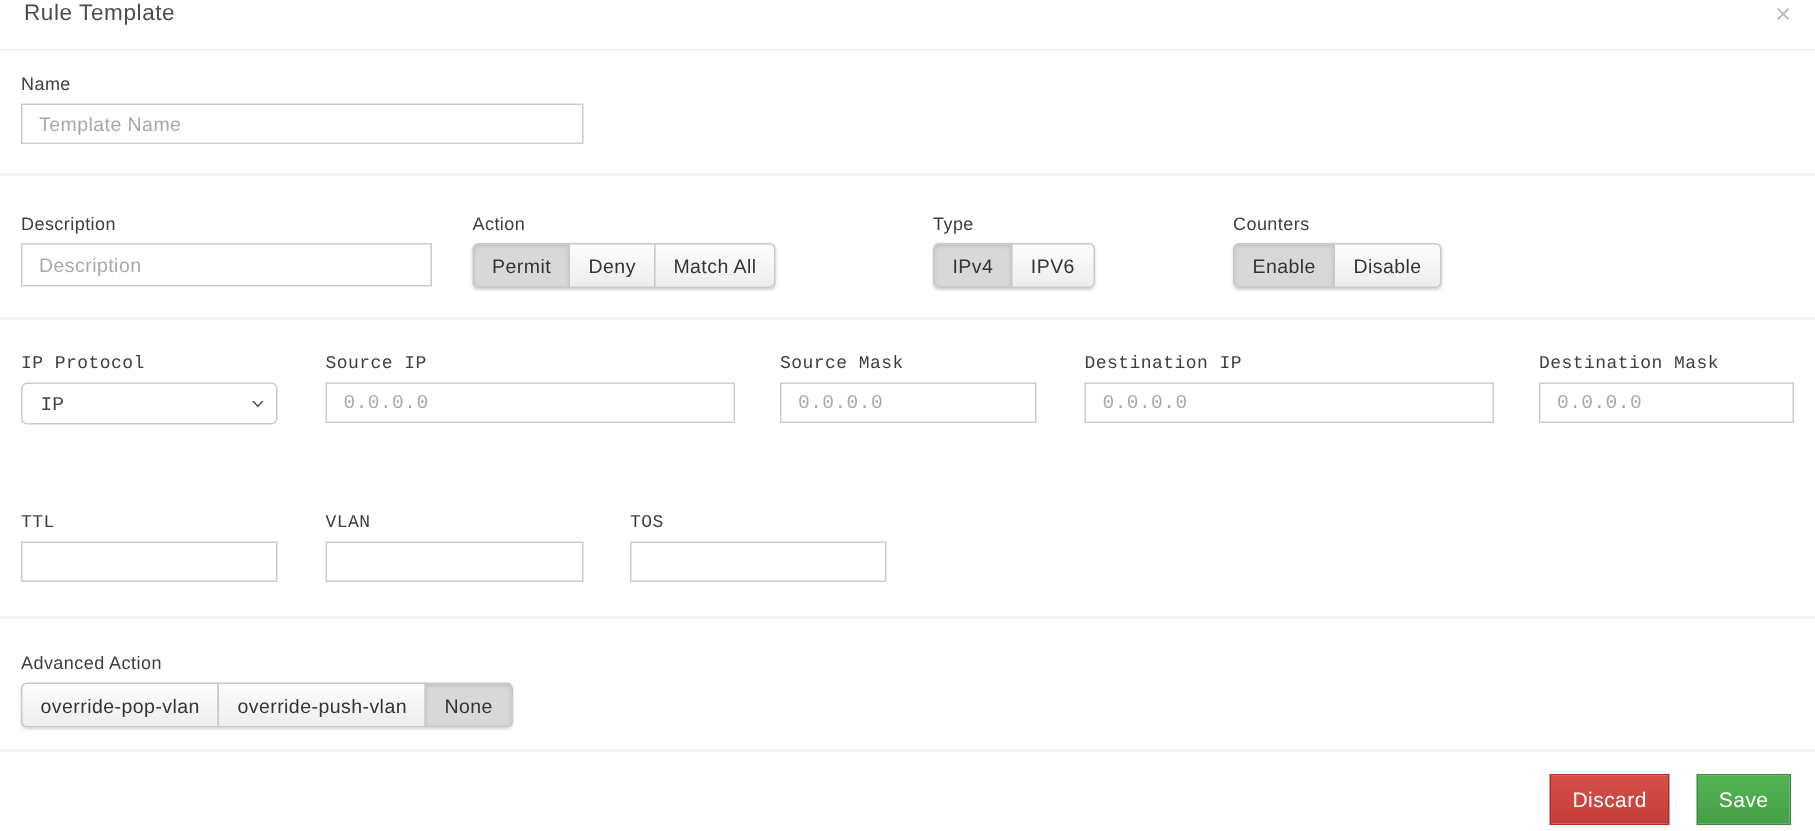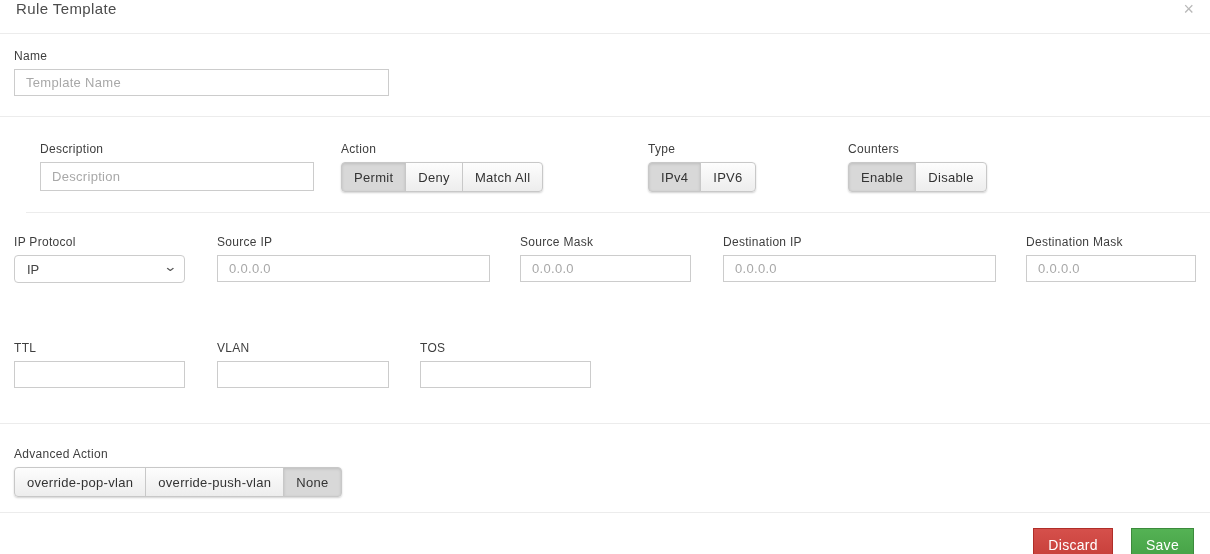--- a/index.html
+++ b/index.html
@@ -41,21 +41,21 @@
     font-family:inherit; letter-spacing:.3px;
     outline:none; background:#fff;
   }
   input[type="text"]::placeholder { color:#a8a8a8; opacity:1; }
 
   
   .sec-name { padding-top:15px; padding-bottom:20px; }
   .sec-name input { width:375px; }
 
   
-  .sec-desc { padding-top:25px; padding-bottom:20px; display:flex; align-items:flex-start;margin-left:26px; }
+  .sec-desc { padding-top:25px; padding-bottom:20px; display:flex; align-items:flex-start; }
   .col-desc   { width:301px; }
   .col-desc input { width:274px; height:29px; }
   .col-action { width:307px; }
   .col-type   { width:200px; }
 
   
   .btn-group {
     display:inline-flex;
     border-radius:4px;
     box-shadow:0 1px 2px rgba(0,0,0,.18);
@@ -70,21 +70,21 @@
   }
   .toggle-btn + .toggle-btn { margin-left:-1px; }
   .btn-group .toggle-btn:first-child { border-radius:4px 0 0 4px; }
   .btn-group .toggle-btn:last-child  { border-radius:0 4px 4px 0; }
   .toggle-btn.active {
     background:#d8d8d8;
     box-shadow:inset 0 1px 3px rgba(0,0,0,.12);
   }
 
   
-  .sec-ip { padding-top:22px; padding-bottom:35px; }
+  .sec-ip { padding-top:22px; padding-bottom:23px;font-family:Liberation Mono, monospace; }
   .ip-row { display:flex; align-items:flex-start; }
   .ip-row + .ip-row { margin-top:58px; }
   .col-w2 { width:203px; }
   .col-w3 { width:303px; }
   .col-w2 input { width:171px; }
   .col-w3 input { width:273px; }
   .col-last { width:170px; }
   .col-last input { width:170px; }
   .col-vlan input { width:172px; }
 

